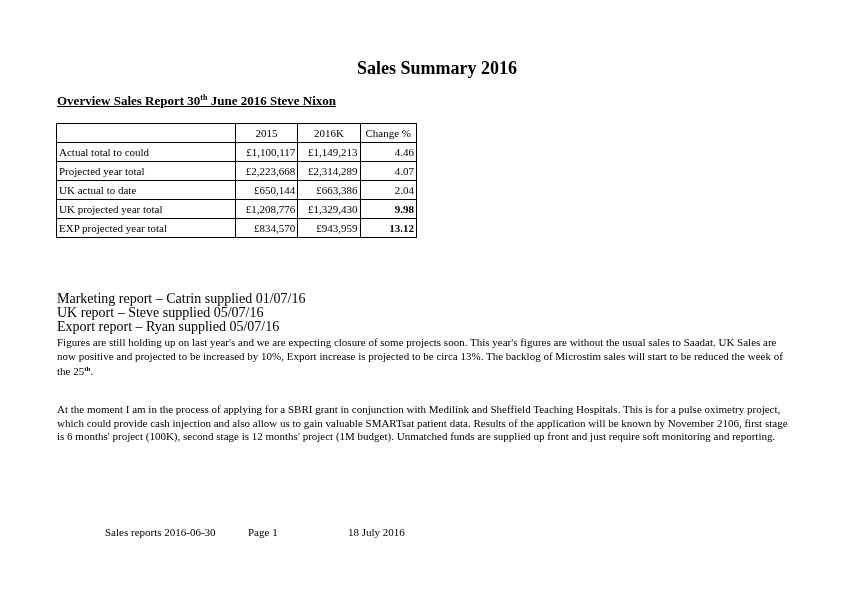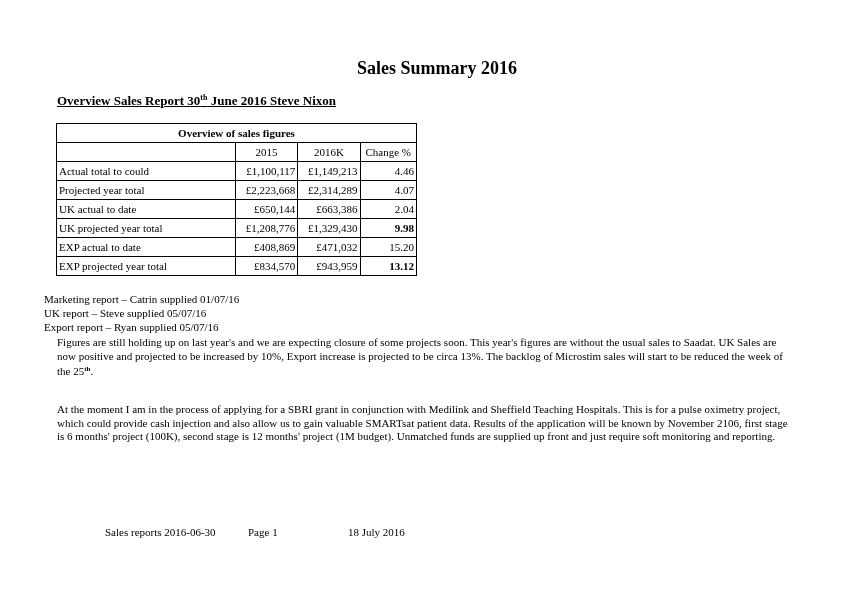--- a/index.html
+++ b/index.html
@@ -24,21 +24,21 @@
   table.sales td, table.sales th {
     border: 1px solid #000; height: 18px; padding: 0 2px; line-height: 18px; white-space: nowrap;
   }
   table.sales th.caption { font-weight: bold; text-align: center; height: 18px; }
   table.sales td.label { width: 180px; text-align: left; }
   table.sales td.hdr { text-align: center; }
   table.sales td.num { text-align: right; width: 58px; }
   table.sales td.chg { text-align: right; width: 52px; }
   table.sales td.bold { font-weight: bold; }
   .supplied {
-    position: absolute; left: 44px; top: 292px; font-size: 11px; line-height: 14px;
+    position: absolute; left: 57px; top: 292px; font-size: 14px; line-height: 14px;
   }
   .para {
     position: absolute; left: 57px; width: 735px; font-size: 11px; line-height: 13.6px;
   }
   .para sup { font-size: 7px; vertical-align: 4px; font-weight: bold; }
   .p1 { top: 336px; }
   .p2 { top: 403px; }
   .footer {
     position: absolute; top: 526px; left: 73px; font-size: 11px; white-space: pre; margin-left: 32px;
   }
@@ -46,23 +46,20 @@
 </style>
 </head>
 <body>
 
 <div class="title"><span>Sales Summary 2016</span></div>
 
 <div class="subtitle"><span>Overview Sales Report 30</span><sup>th</sup><span> June 2016 Steve Nixon</span></div>
 
 <table class="sales">
   <tbody>
-      <tr>
-    <th class="caption" colspan="4">Overview of sales figures</th>
-  </tr>
   <tr>
     <td class="label"></td>
     <td class="hdr">2015</td>
     <td class="hdr">2016K</td>
     <td class="hdr">Change %</td>
   </tr>
   <tr>
     <td class="label">Actual total to could</td>
     <td class="num">£1,100,117</td>
     <td class="num">£1,149,213</td>
@@ -80,26 +77,20 @@
     <td class="num">£663,386</td>
     <td class="chg">2.04</td>
   </tr>
   <tr>
     <td class="label">UK projected year total</td>
     <td class="num">£1,208,776</td>
     <td class="num">£1,329,430</td>
     <td class="chg bold">9.98</td>
   </tr>
   <tr>
-    <td class="label">EXP actual to date</td>
-    <td class="num">£408,869</td>
-    <td class="num">£471,032</td>
-    <td class="chg">15.20</td>
-  </tr>
-  <tr>
     <td class="label">EXP projected year total</td>
     <td class="num">£834,570</td>
     <td class="num">£943,959</td>
     <td class="chg bold">13.12</td>
   </tr>
 </tbody>
   </table>
 
 <div class="supplied">
   <div>Marketing report – Catrin supplied 01/07/16</div>

